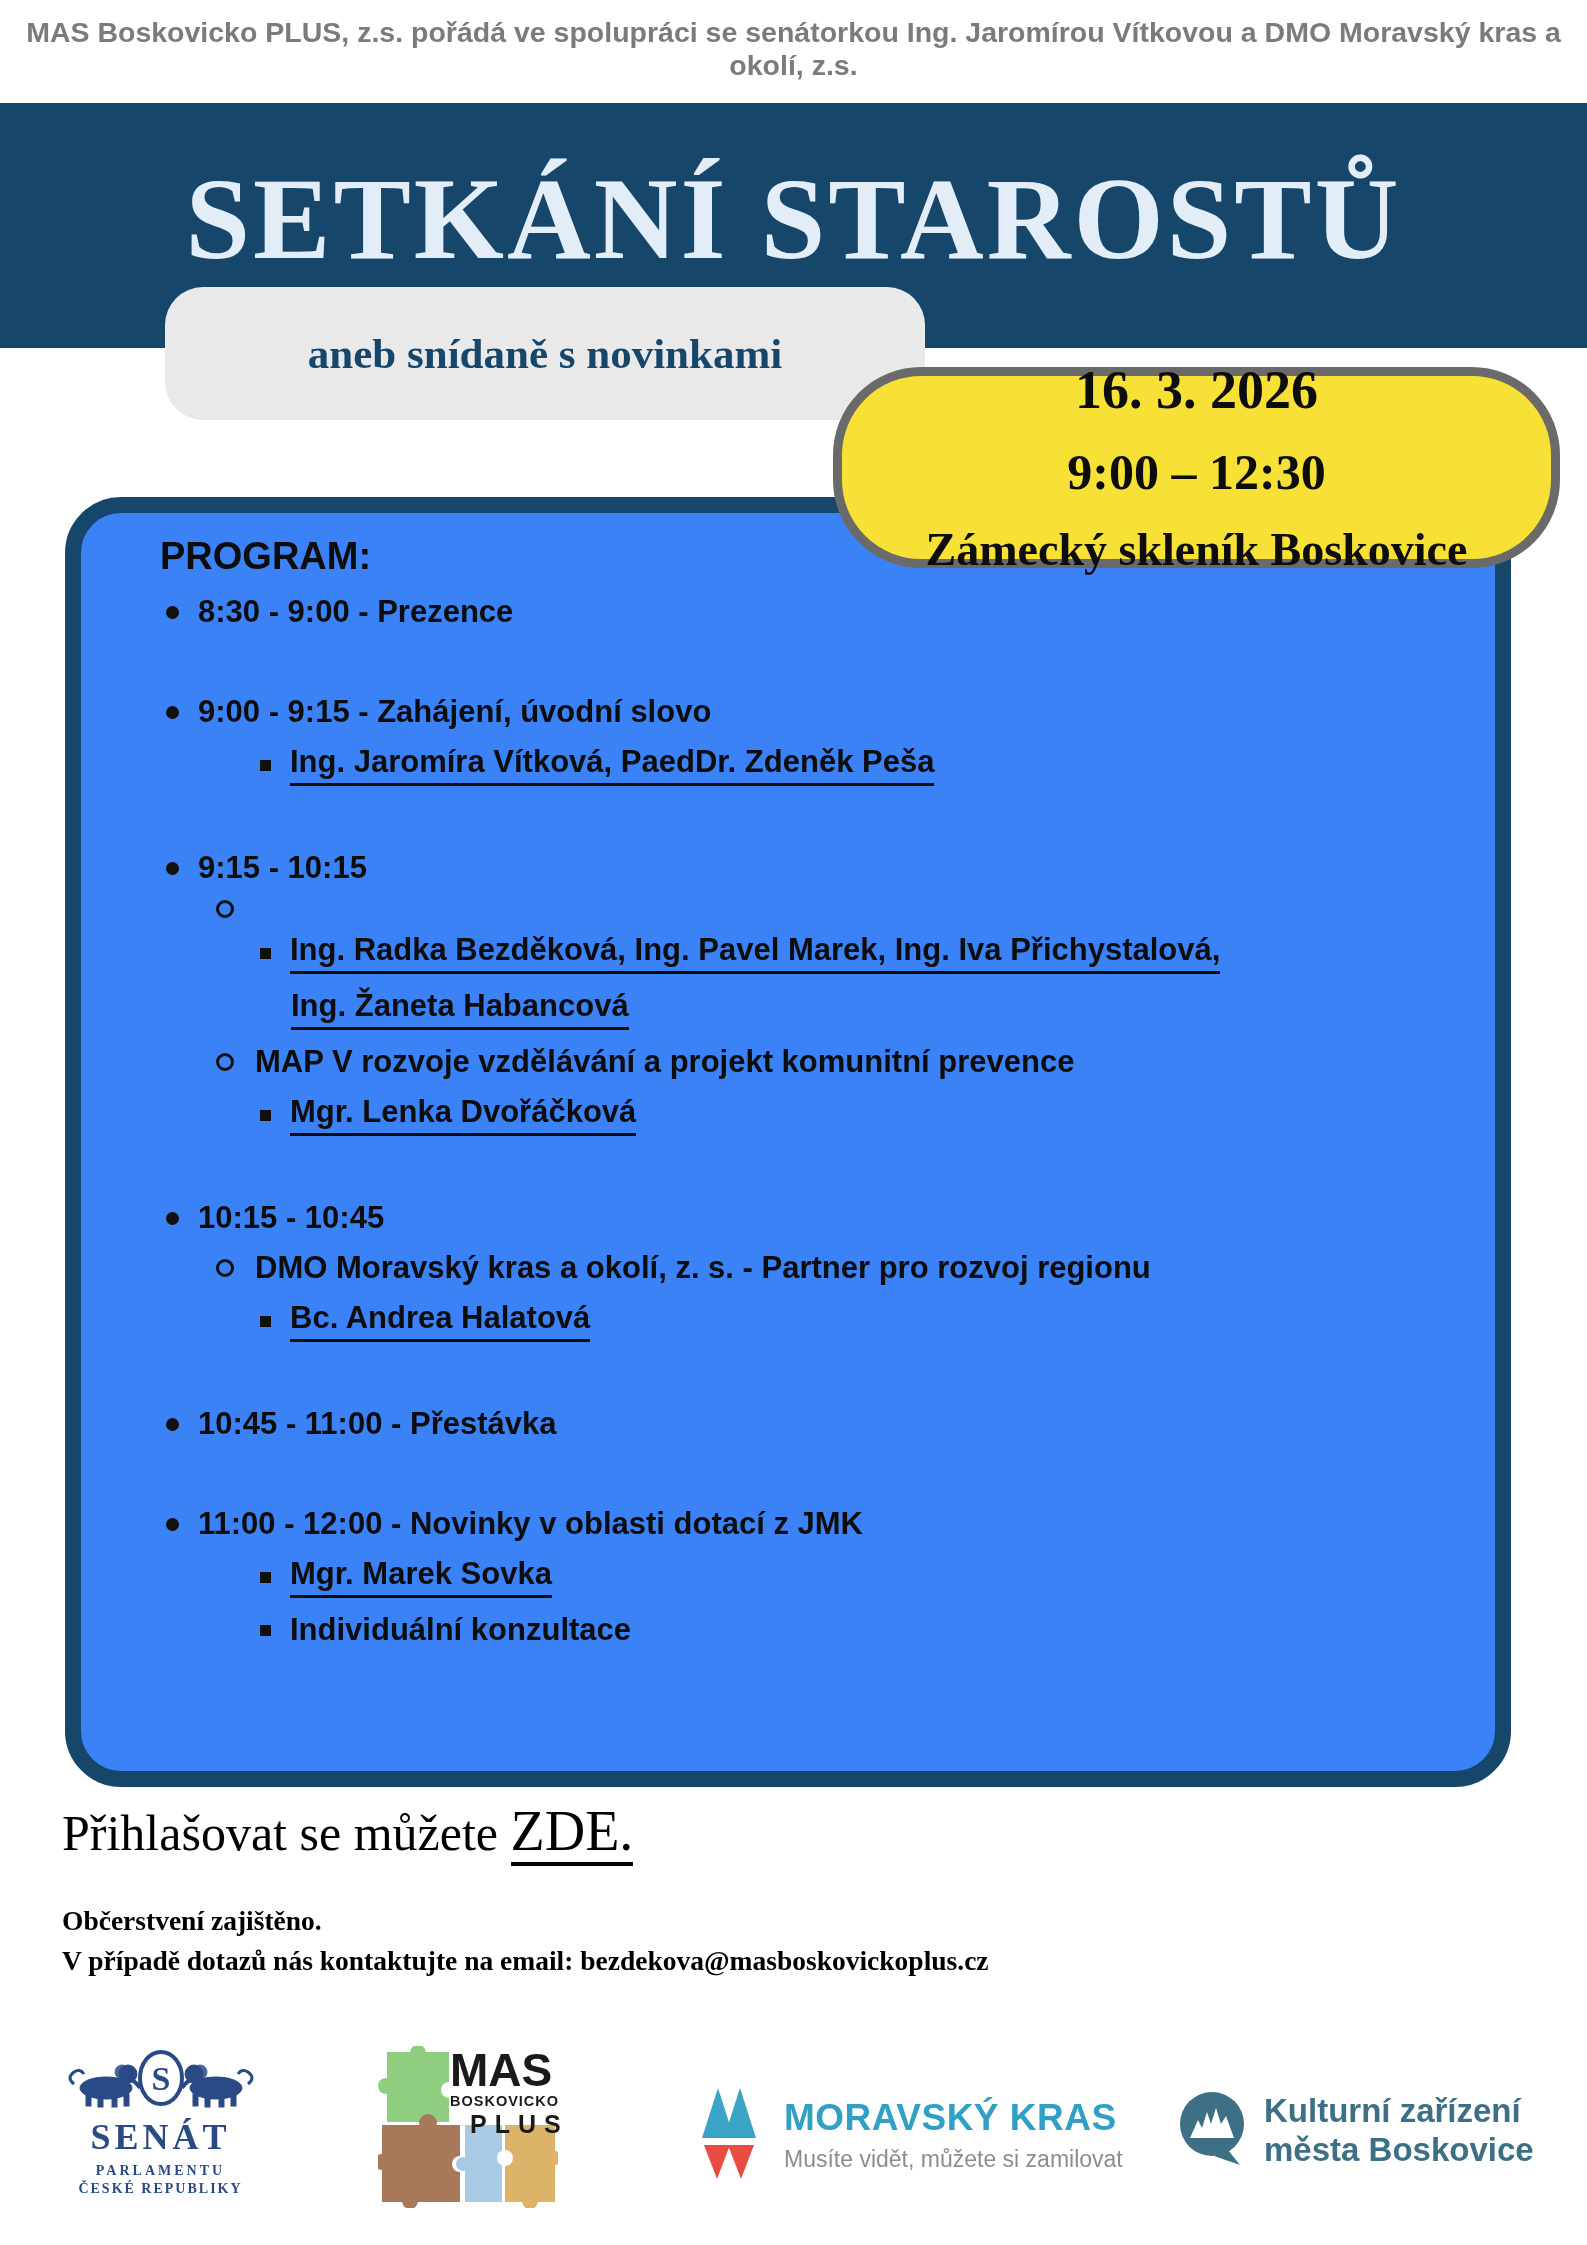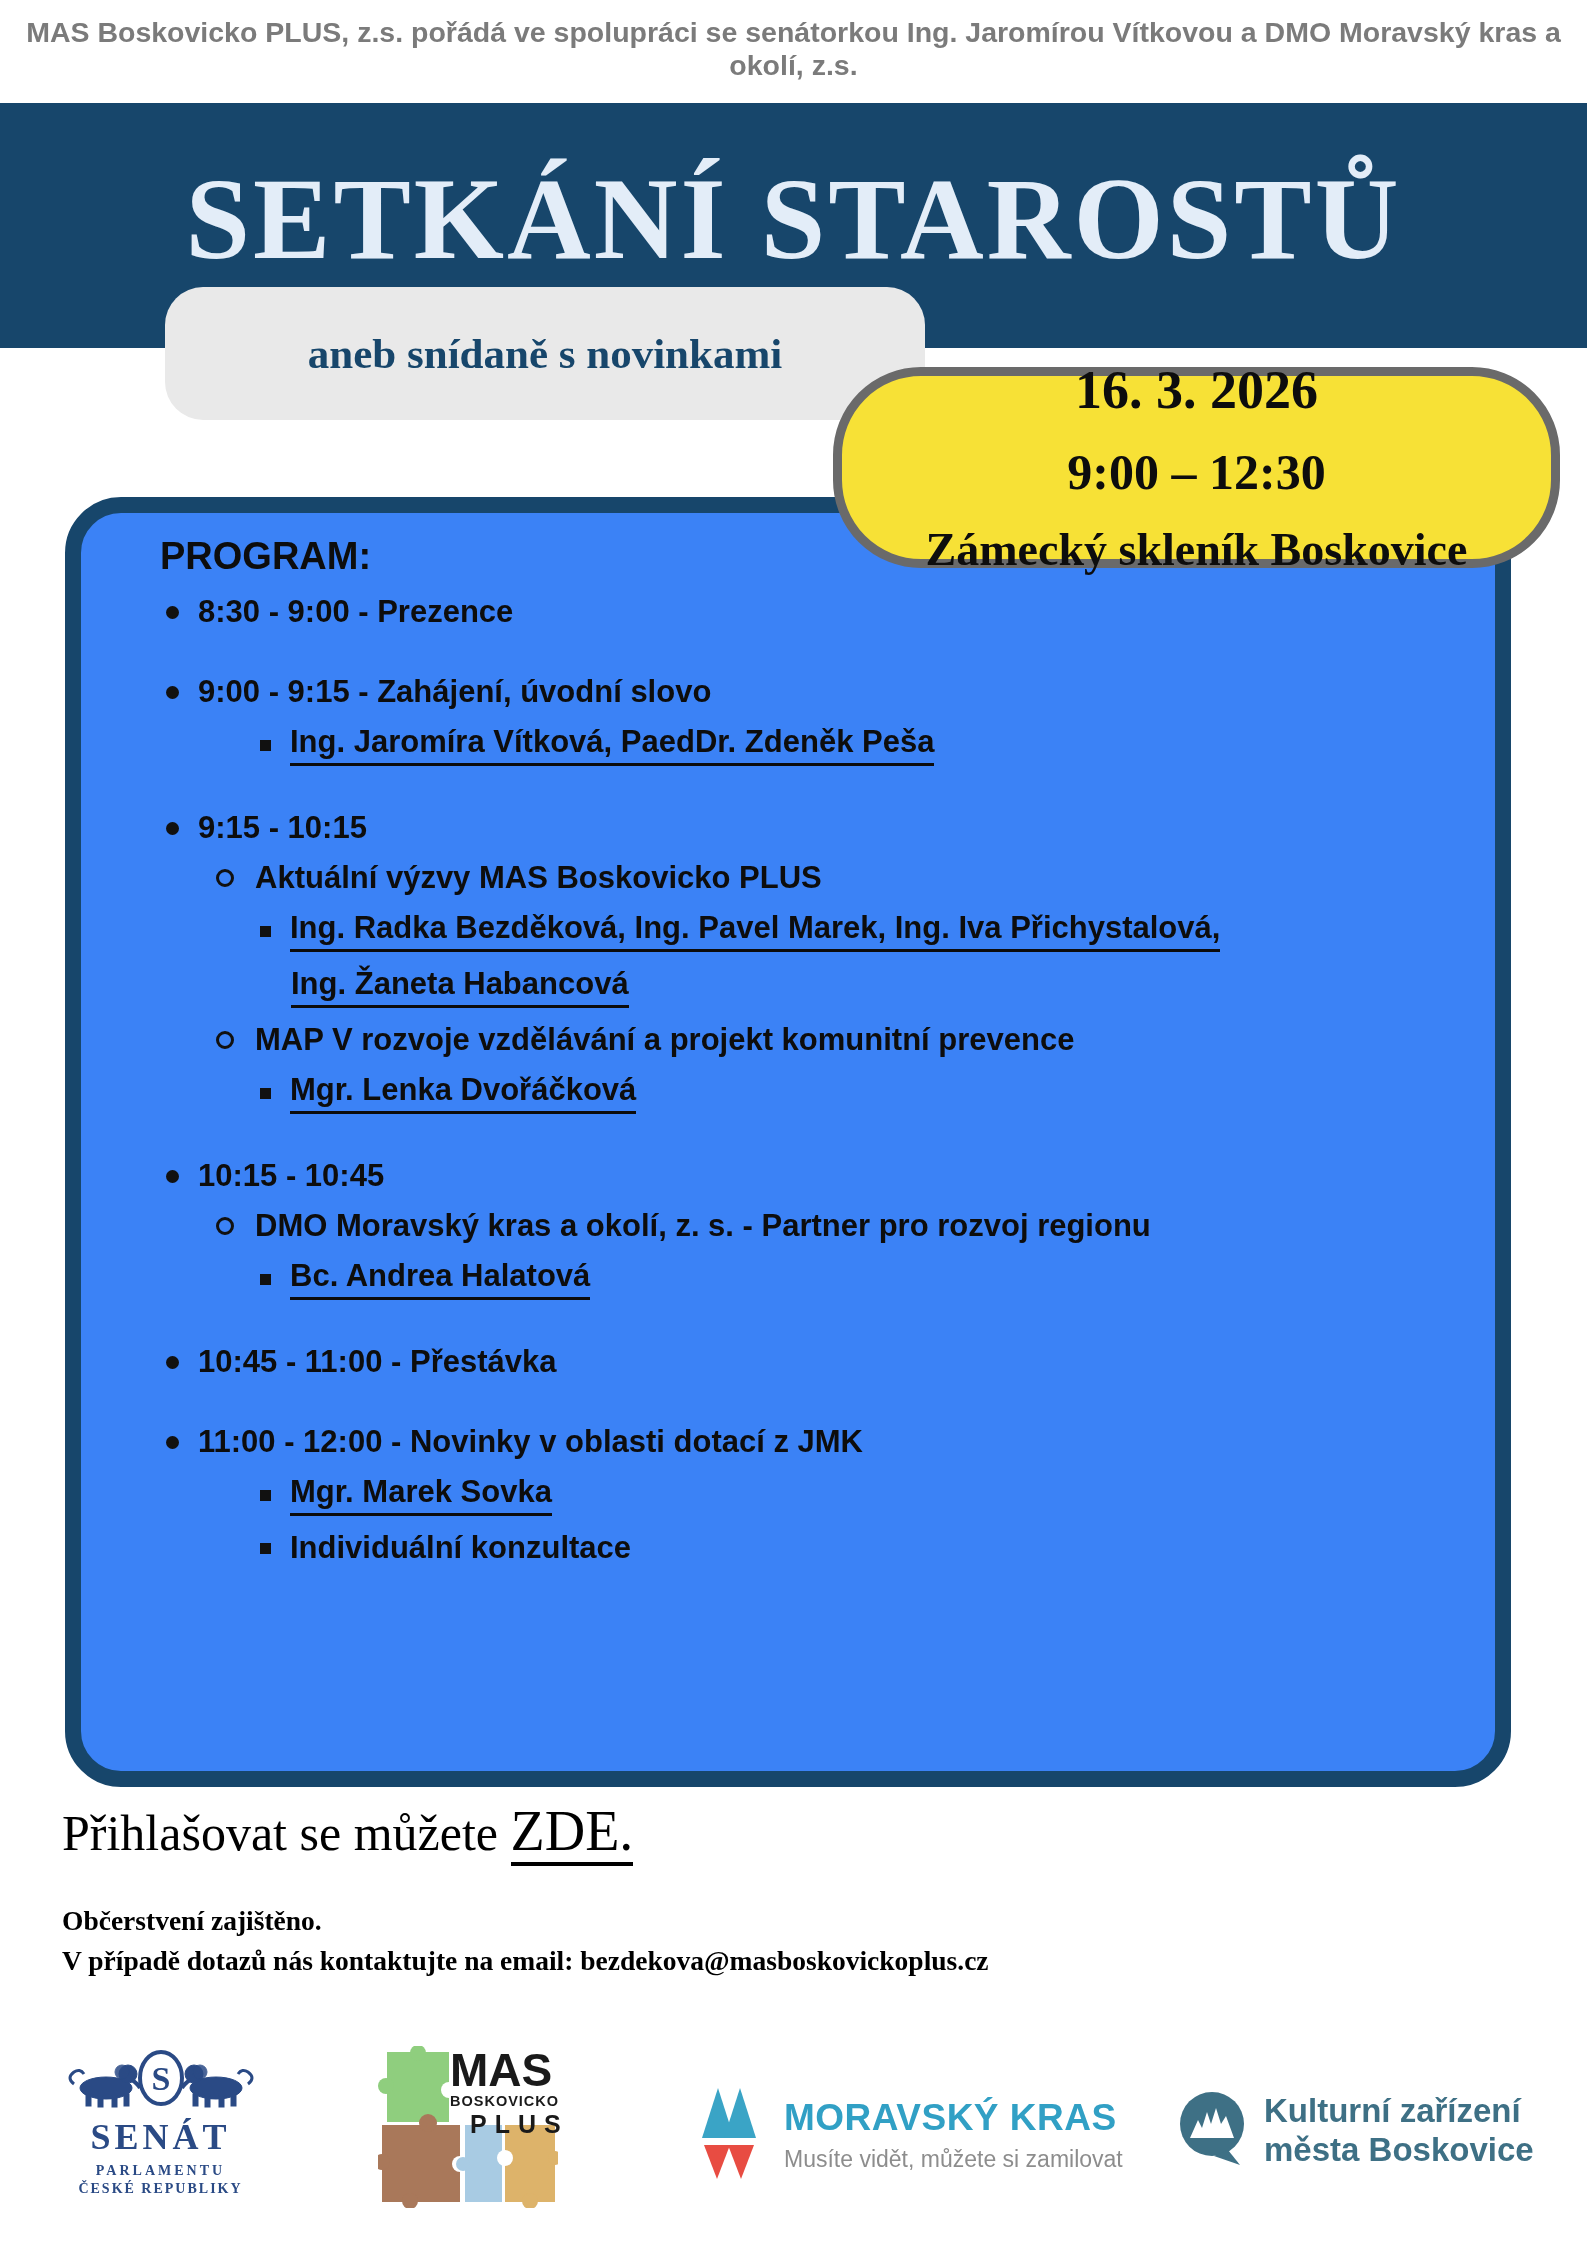--- a/index.html
+++ b/index.html
@@ -30,21 +30,21 @@
   .badge .b-date{font-size:54px;font-weight:bold;}
   .badge .b-time{font-size:50px;font-weight:bold;}
   .badge .b-venue{font-size:46px;font-weight:bold;}
 
   
   .program-box{position:absolute;left:65px;top:497px;width:1446px;height:1290px;box-sizing:border-box;
                background:#3b82f6;border:16px solid #17466b;border-radius:56px;z-index:4;
                padding:16px 40px 0 79px;}
   .program-heading{font-size:38px;font-weight:bold;color:#0d0d0d;margin:6px 0 16px 0;}
   .p-item{display:flex;align-items:center;margin-top:14px;font-size:31px;font-weight:bold;color:#0d0d0d;}
-  .p-item.gap{margin-top:44px;}
+  .p-item.gap{margin-top:64px;}
   .lvl1{margin-left:6px;}
   .lvl2{margin-left:56px;}
   .lvl3{margin-left:100px;}
   .lvl4{margin-left:131px;}
   .marker{display:inline-block;flex:none;}
   .marker.disc{width:13px;height:13px;border-radius:50%;background:#111;margin-right:19px;}
   .marker.circle{width:12px;height:12px;border-radius:50%;border:3px solid #111;background:transparent;margin-right:21px;}
   .marker.square{width:11px;height:11px;background:#111;margin-right:19px;}
   .marker.none{width:0;margin-right:0;}
   .p-text.u{border-bottom:3.5px solid #0c0c0c;padding-bottom:3px;}
@@ -112,21 +112,20 @@
         <div class="p-item lvl3">
           <span class="marker square"></span>
           <span class="p-text u">Ing. Jaromíra Vítková, PaedDr. Zdeněk Peša</span>
         </div>
         <div class="p-item lvl1 gap">
           <span class="marker disc"></span>
           <span class="p-text">9:15 - 10:15</span>
         </div>
         <div class="p-item lvl2">
           <span class="marker circle"></span>
-          <span class="p-text">Aktuální výzvy MAS Boskovicko PLUS</span>
         </div>
         <div class="p-item lvl3">
           <span class="marker square"></span>
           <span class="p-text u">Ing. Radka Bezděková, Ing. Pavel Marek, Ing. Iva Přichystalová,</span>
         </div>
         <div class="p-item lvl4">
           <span class="marker none"></span>
           <span class="p-text u">Ing. Žaneta Habancová</span>
         </div>
         <div class="p-item lvl2">

